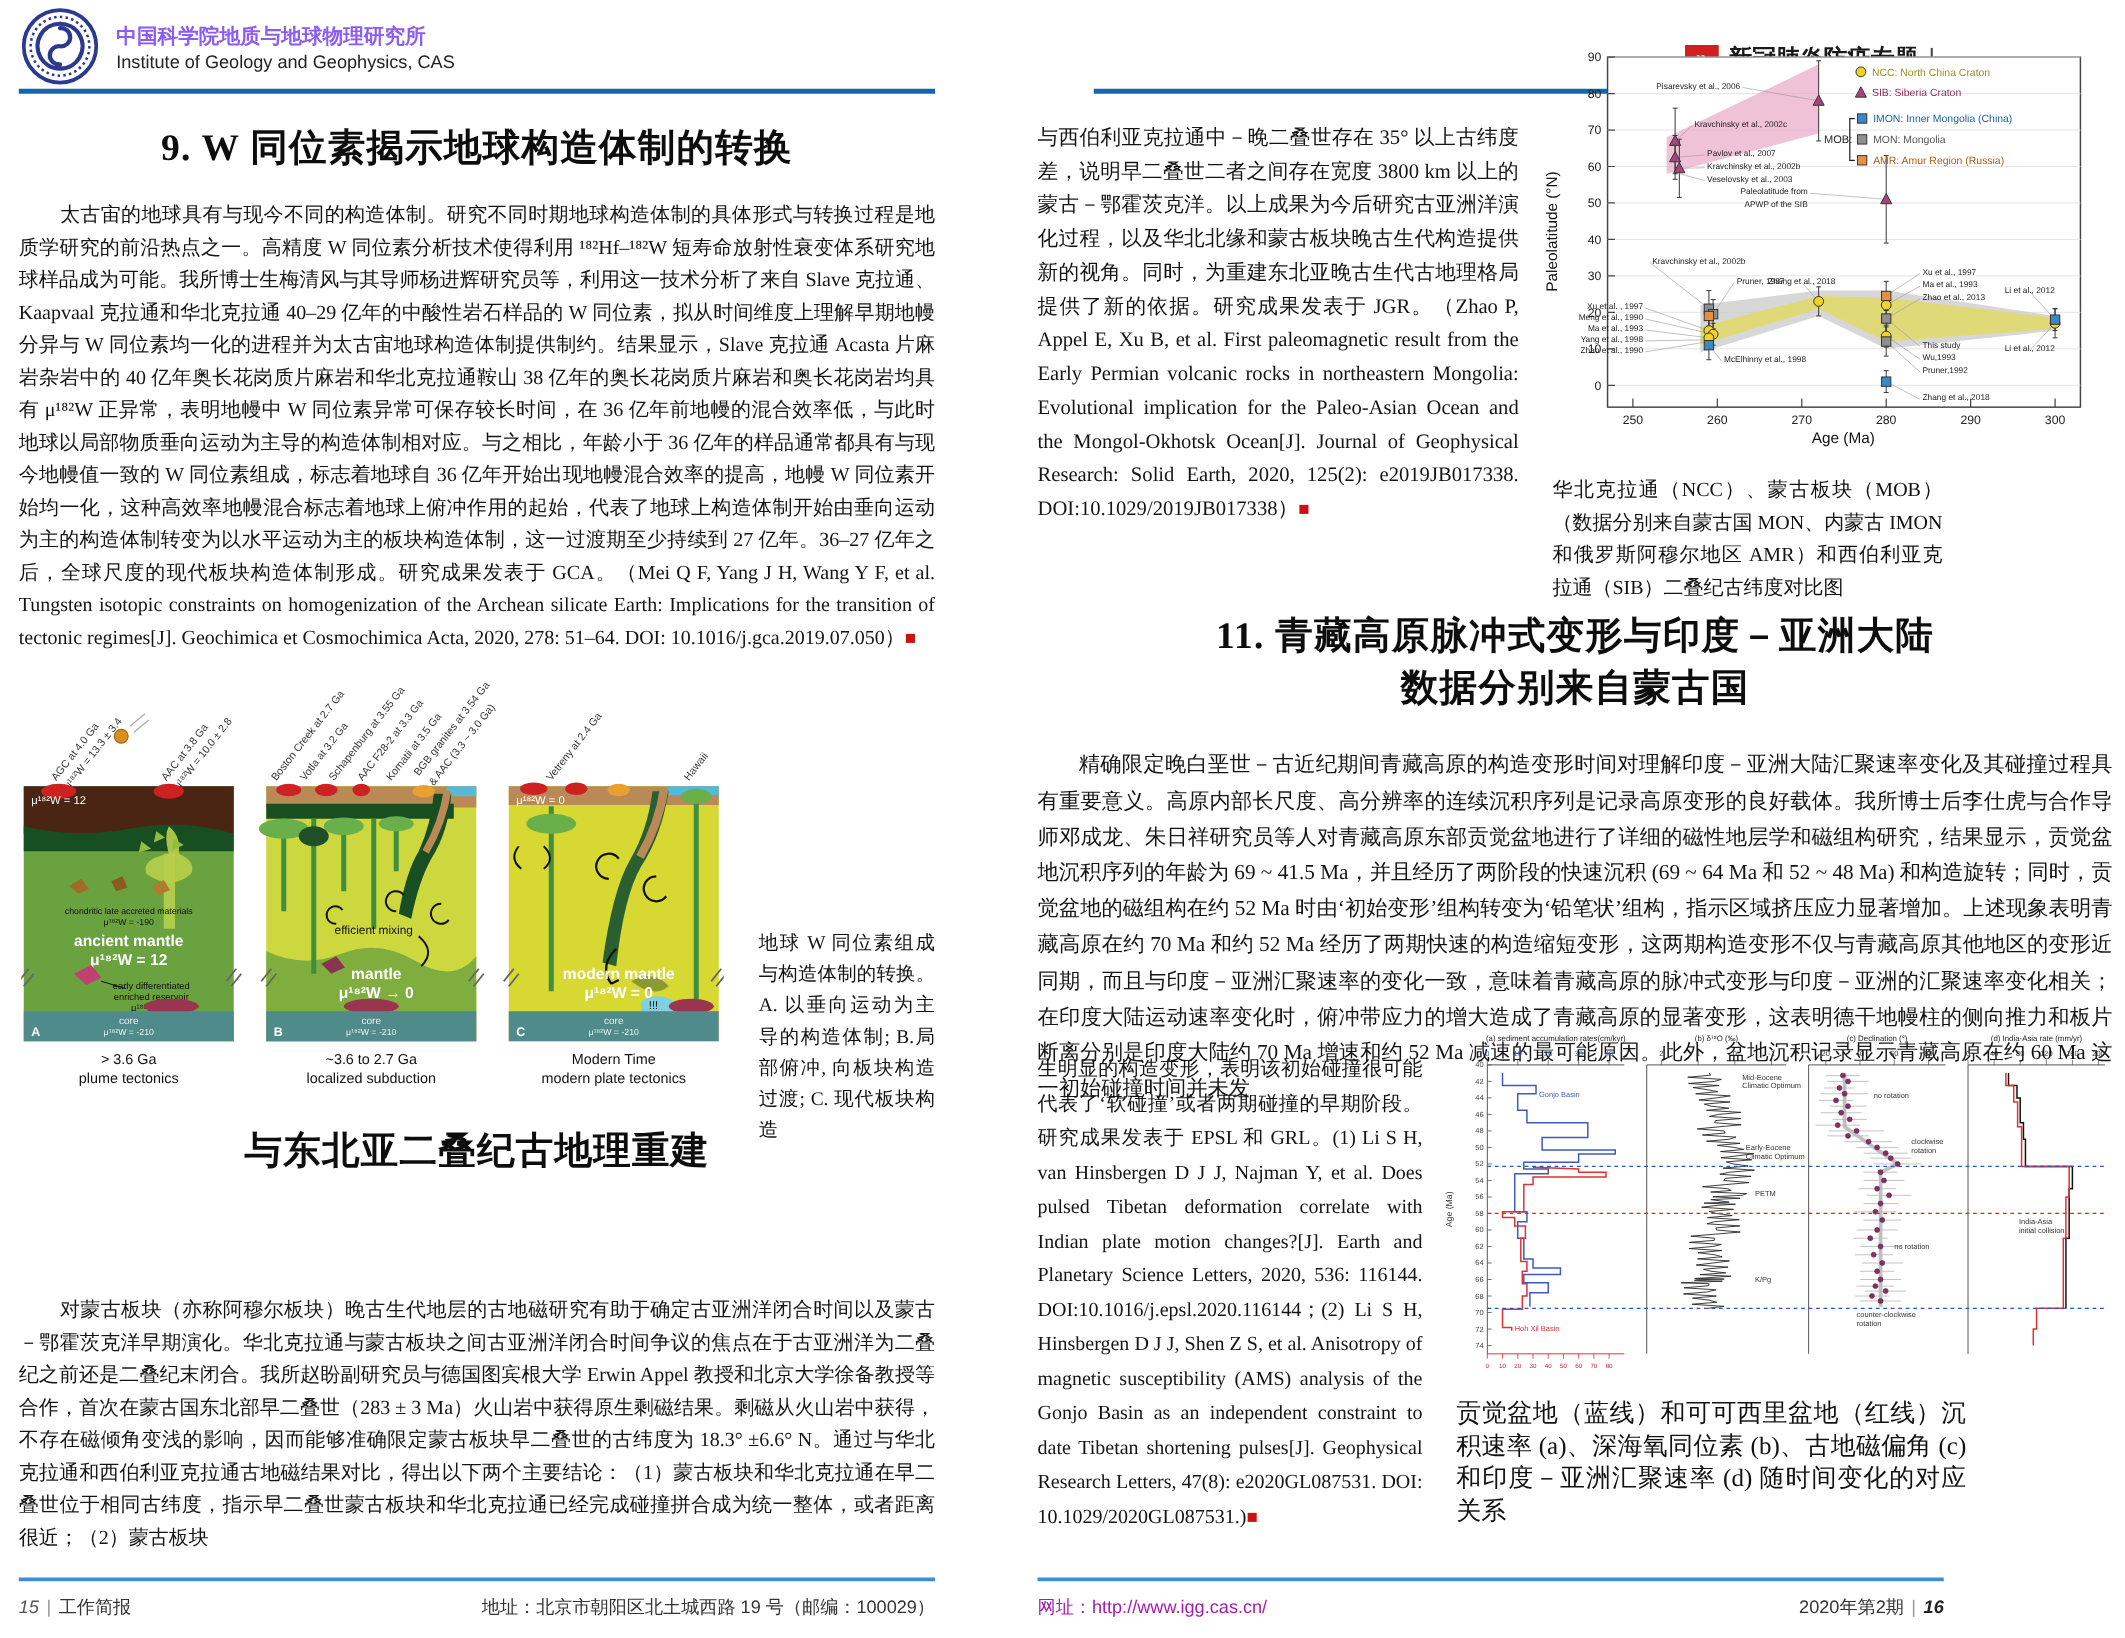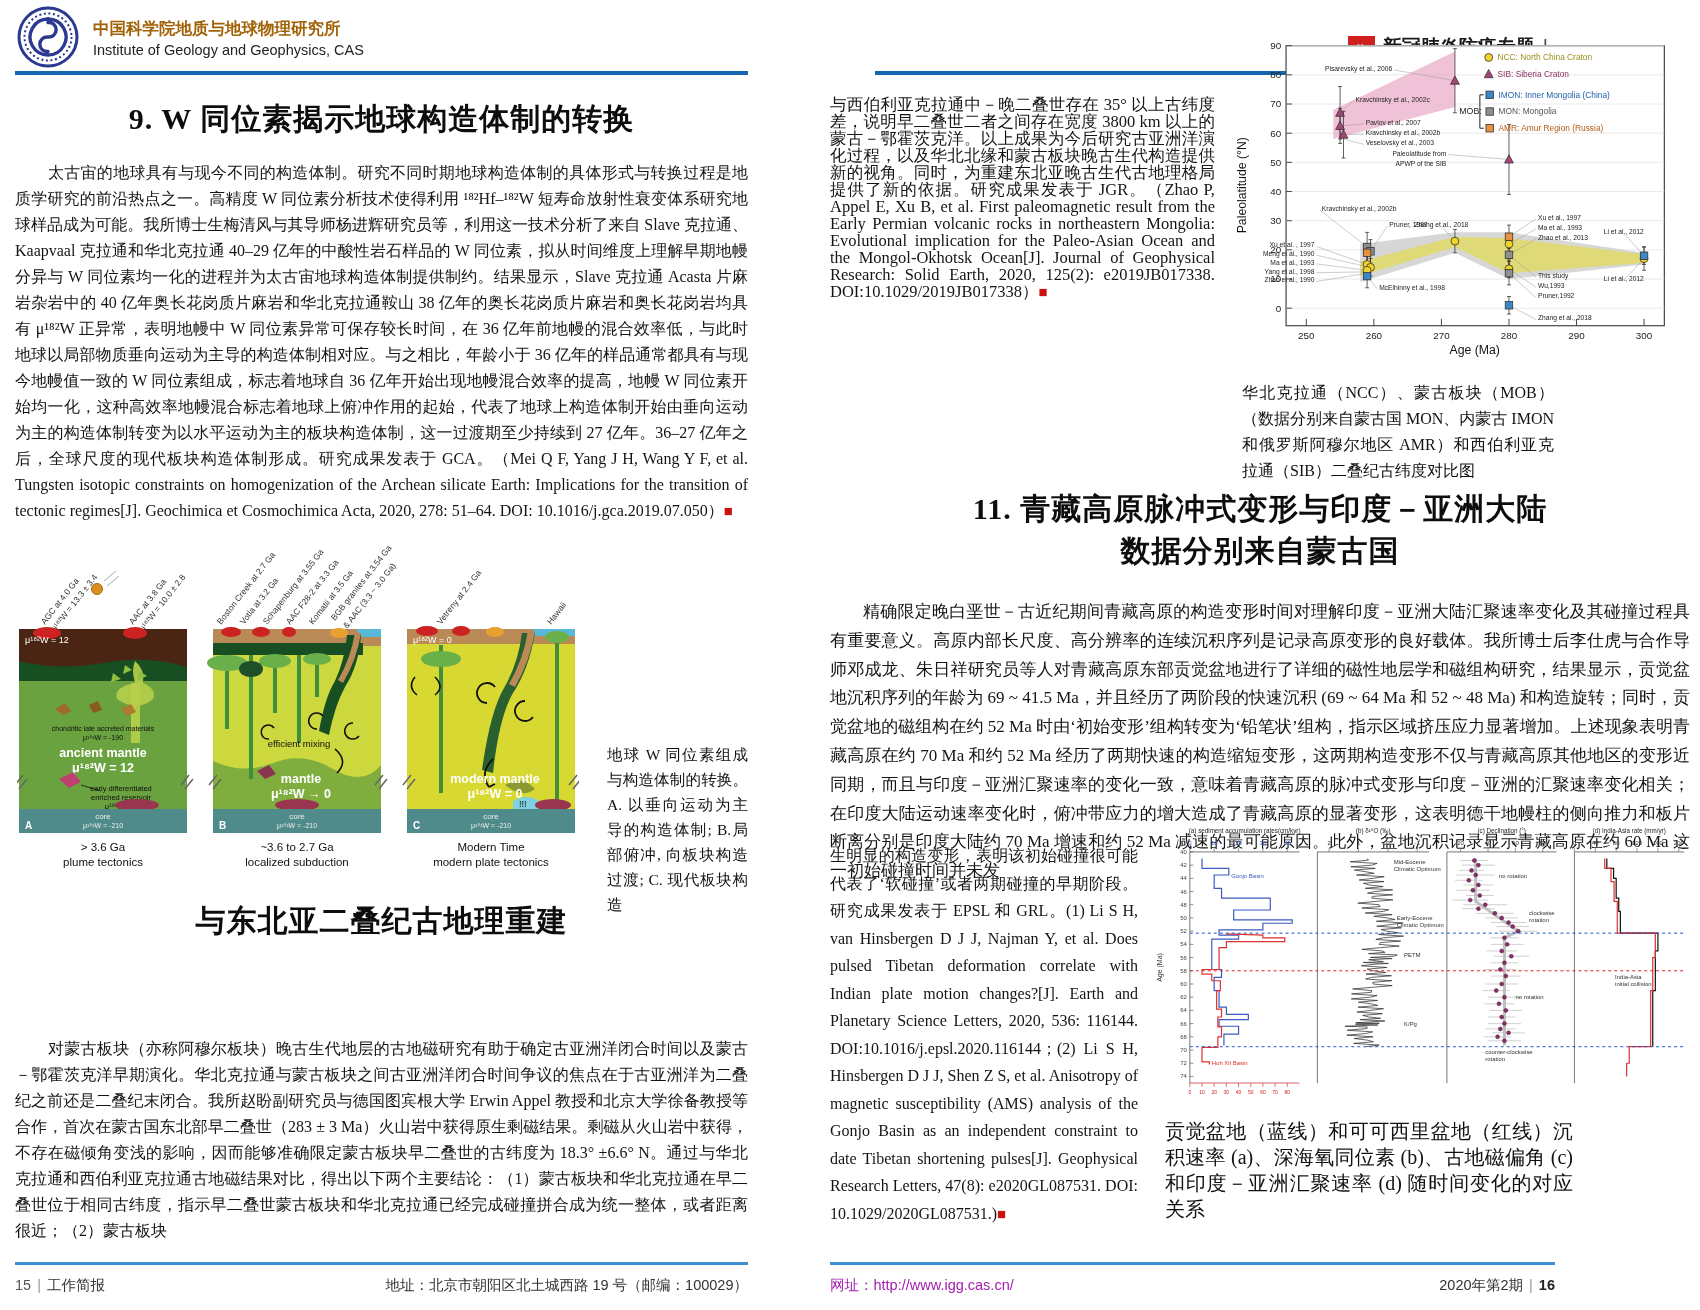--- a/index.html
+++ b/index.html
@@ -2,36 +2,36 @@
 <html><head>
 <meta charset="utf-8">
 <style>
   html,body{margin:0;padding:0;background:#ffffff;}
   body{width:1700px;height:1310px;position:relative;font-family:"Liberation Serif",serif;color:#1a1a1a;overflow:hidden;}
   .page{position:absolute;top:0;height:1310px;}
   #page-left{left:15px;width:733px;}
   #page-right{left:830px;width:860px;}
   .hdr-rule{position:absolute;height:4px;background:#1565b0;}
   .ftr-rule{position:absolute;height:3px;background:#3f8fd2;top:1262px;}
-  .org-cn{position:absolute;left:78px;top:18px;font-family:"Liberation Sans",sans-serif;font-weight:bold;font-size:16.5px;color:#a16207;}
+  .org-cn{position:absolute;left:78px;top:18px;font-family:"Liberation Sans",sans-serif;font-weight:bold;font-size:16.5px;color:#8b5cf6;}
   .org-en{position:absolute;left:78px;top:42px;font-family:"Liberation Sans",sans-serif;font-size:14.5px;color:#222;}
   .badge{position:absolute;top:34px;right:142px;display:flex;align-items:center;gap:8px;}
   .badge-box{width:27px;height:23px;background:#cf1f1f;color:#fff;font-family:"Liberation Sans",sans-serif;font-weight:bold;font-size:17px;text-align:center;line-height:22px;}
   .badge-label{font-family:"Liberation Sans",sans-serif;font-weight:bold;font-size:19px;color:#1a1a1a;}
   .badge-bar{font-size:20px;color:#444;font-weight:normal;}
   .sec-title{position:absolute;width:100%;text-align:center;font-weight:bold;font-size:30px;color:#0d0d0d;line-height:42px;letter-spacing:1px;}
   .body-text{position:absolute;text-align:justify;font-size:16px;line-height:26px;color:#141414;}
   .indent{text-indent:33px;}
-  .col-text{position:absolute;text-align:justify;font-size:16.5px;line-height:17px;color:#141414;}
+  .col-text{position:absolute;text-align:justify;font-size:16.5px;line-height:27px;color:#141414;}
   .end-mark{color:#cc1111;font-size:15px;}
   .fig-caption{position:absolute;font-size:15.5px;line-height:25px;color:#111;text-align:justify;}
   .footer-row{position:absolute;top:1276px;font-family:"Liberation Sans",sans-serif;font-size:14.5px;color:#333;width:100%;}
   .f-left{position:absolute;left:0;top:0;}
   .f-right{position:absolute;right:0;top:0;}
-  .pg-num{color:#555;}
+  .pg-num{color:#555;font-style:italic;}
   .f-div{color:#999;padding:0 6px;}
   svg text{font-family:"Liberation Sans",sans-serif;}
   a.site{color:#a21caf;text-decoration:none;}
 </style>
 </head>
 <body>
 
 <div id="page-left" class="page">
 
   <svg style="position:absolute;left:2px;top:6px;" width="62" height="62" viewBox="0 0 62 62">

